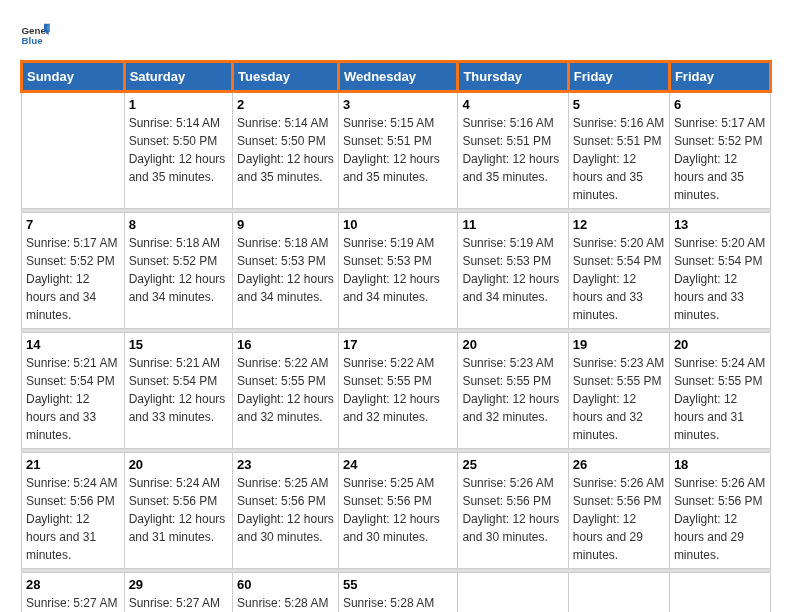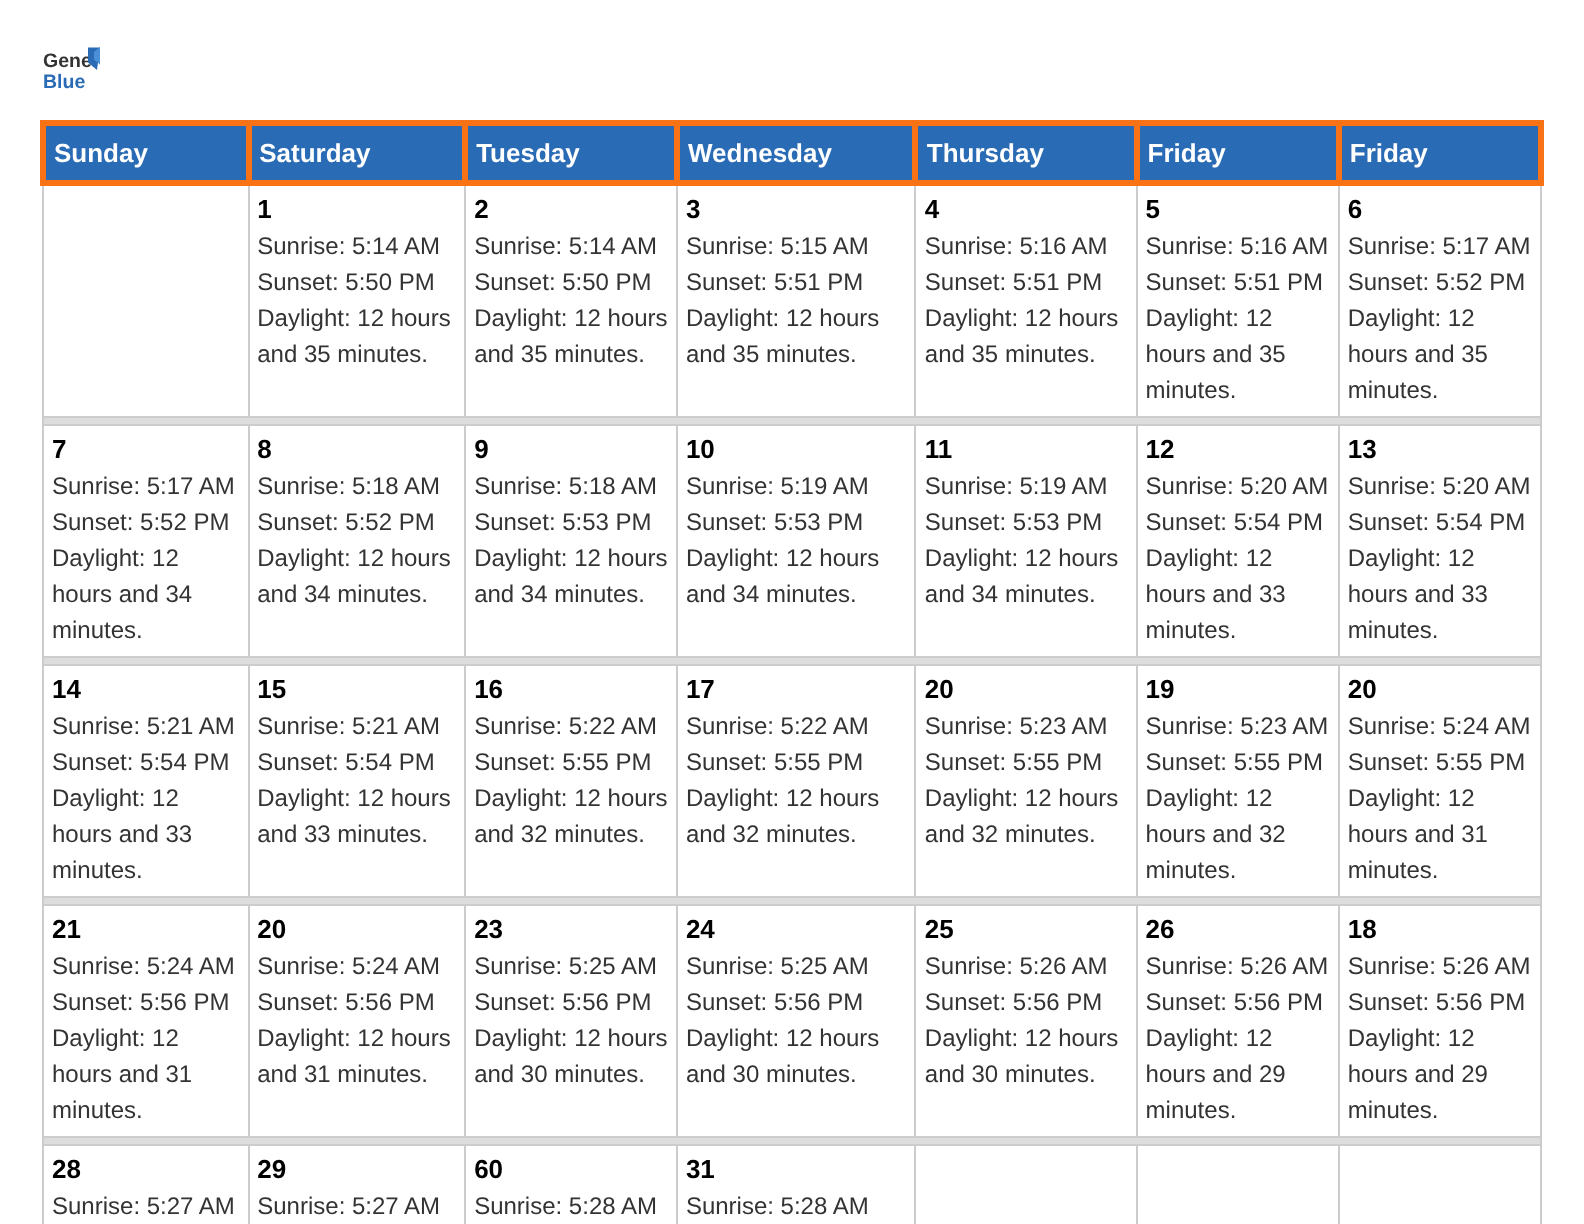--- a/index.html
+++ b/index.html
@@ -242,21 +242,21 @@
         </td>
         <td>
           <span class="day-number">29</span>
           <div class="day-info">Sunrise: 5:27 AM<br>Sunset: 5:56 PM<br>Daylight: 12 hours and 28 minutes.</div>
         </td>
         <td>
           <span class="day-number">60</span>
           <div class="day-info">Sunrise: 5:28 AM<br>Sunset: 5:56 PM<br>Daylight: 12 hours and 28 minutes.</div>
         </td>
         <td>
-          <span class="day-number">31</span>
+          <span class="day-number">55</span>
           <div class="day-info">Sunrise: 5:28 AM<br>Sunset: 5:56 PM<br>Daylight: 12 hours and 28 minutes.</div>
         </td>
         <td class="empty-cell"></td>
         <td class="empty-cell"></td>
         <td class="empty-cell"></td>
       </tr>
     </tbody>
 </table>
 
 </body></html>

